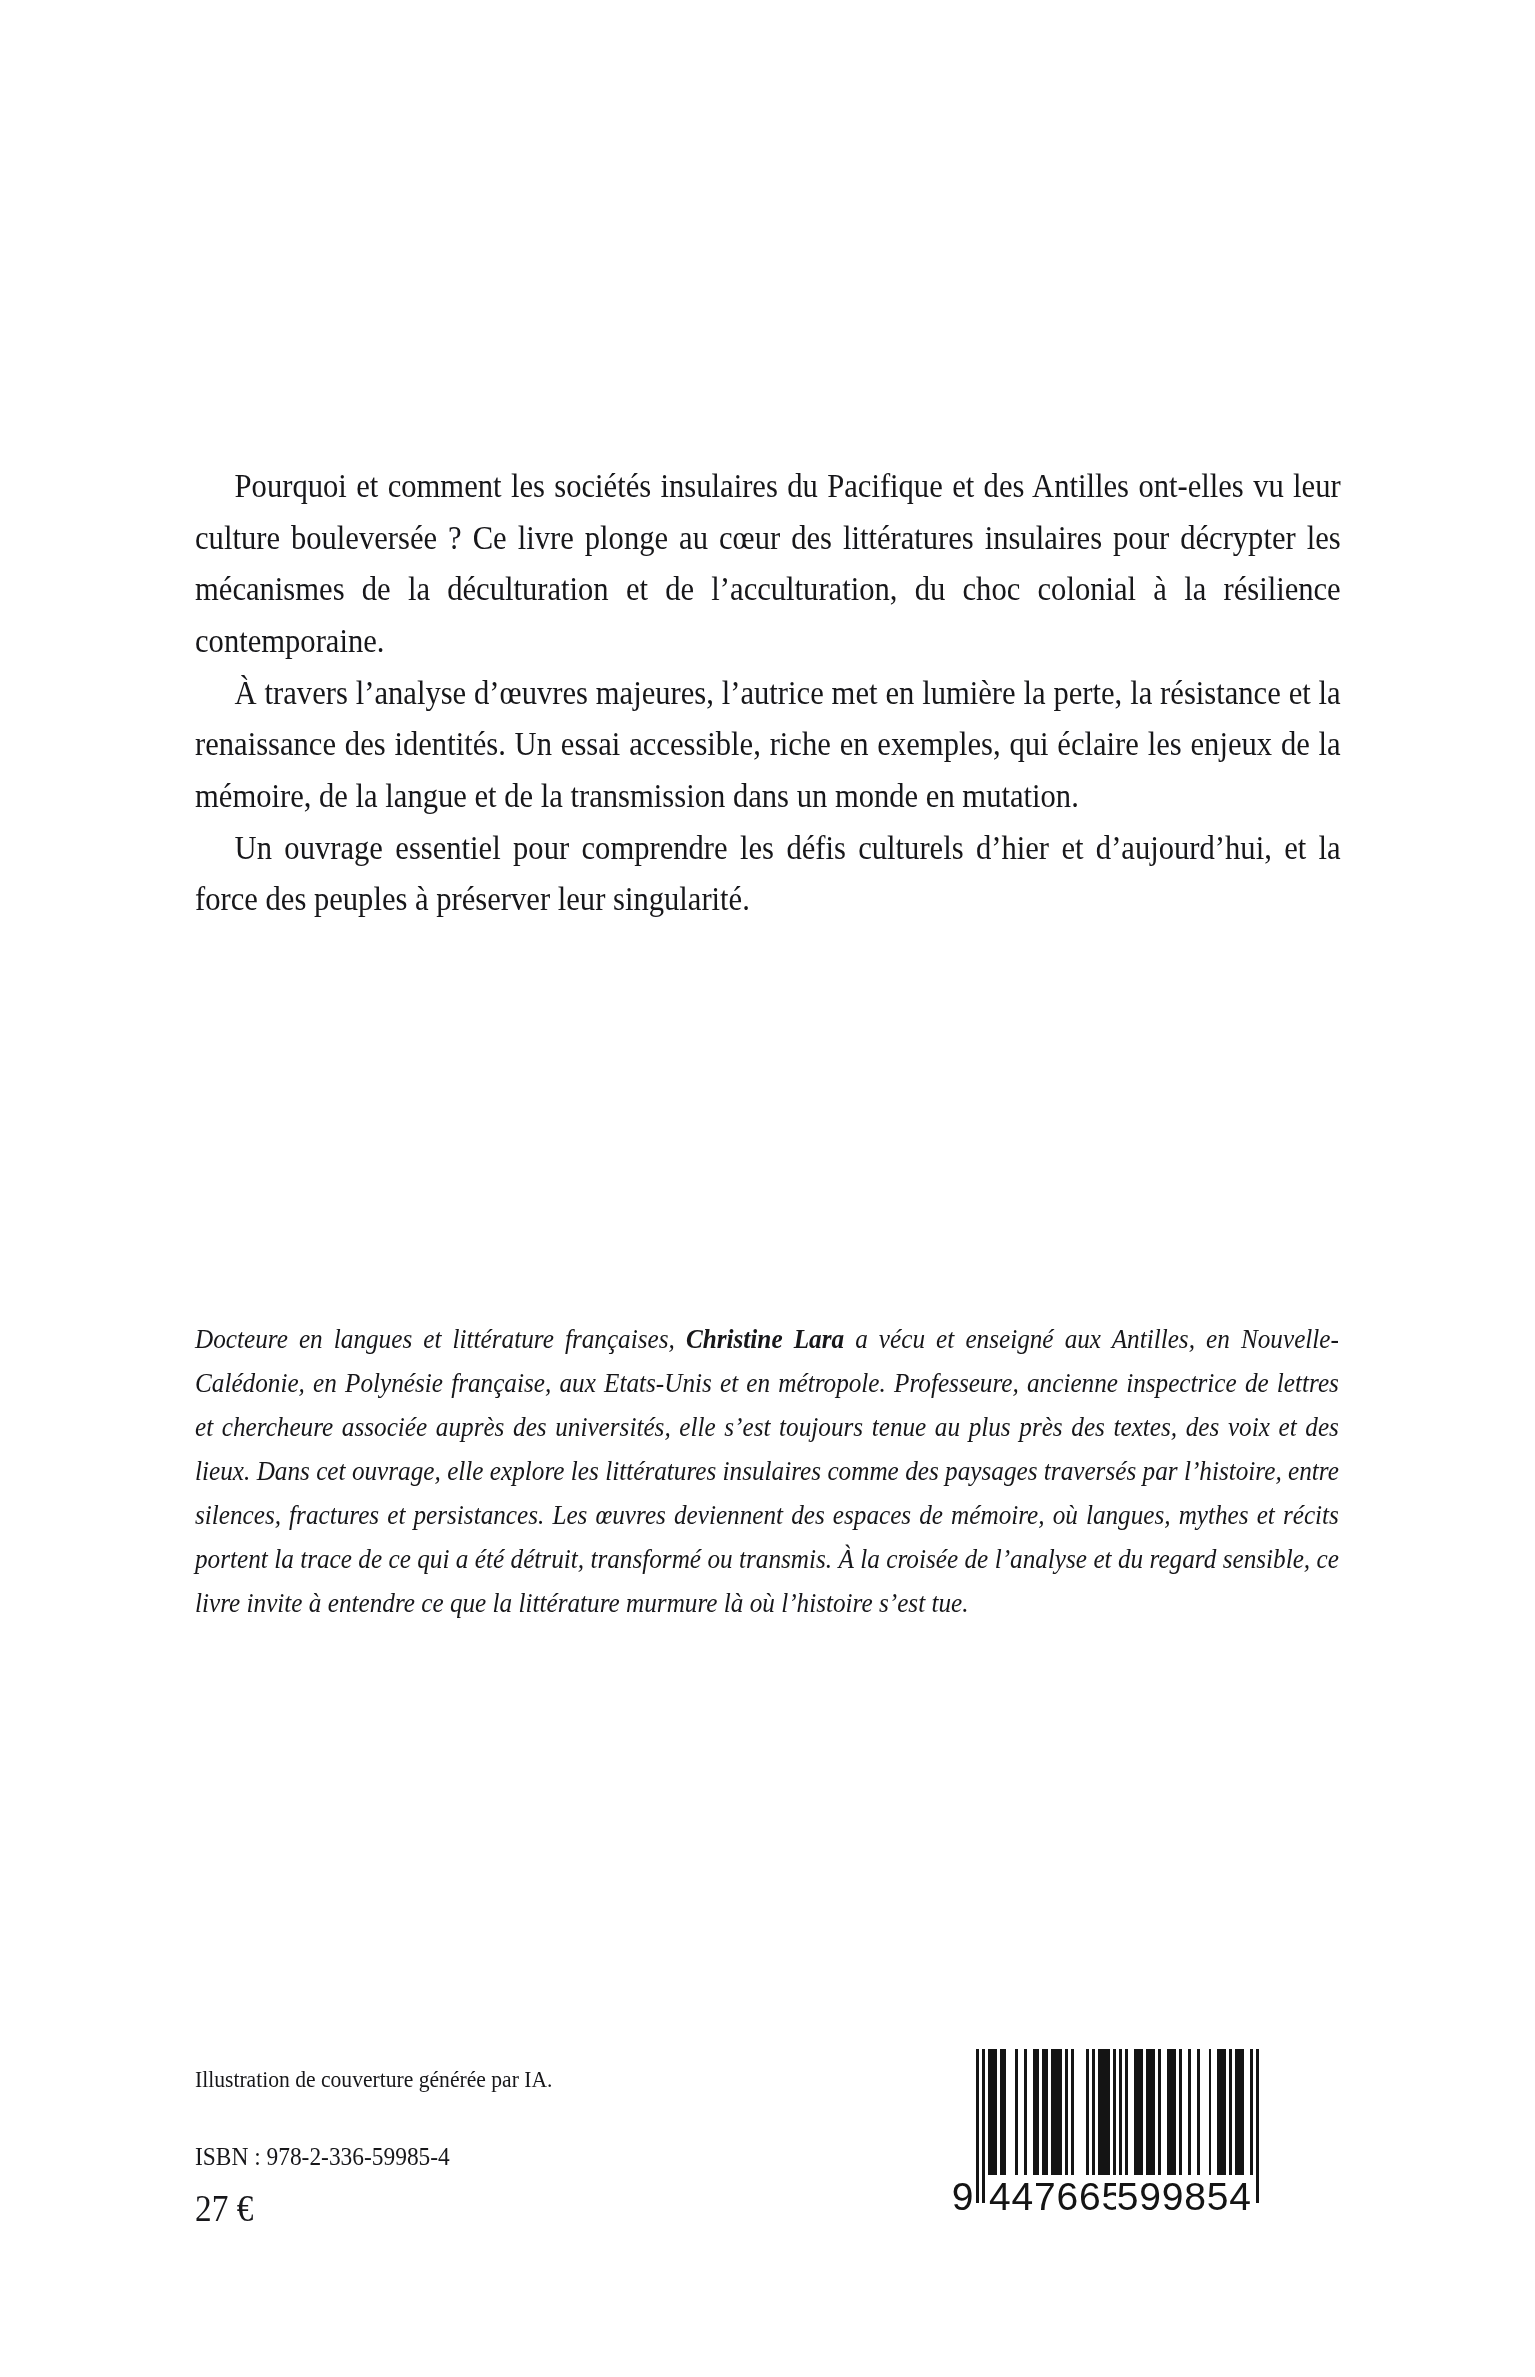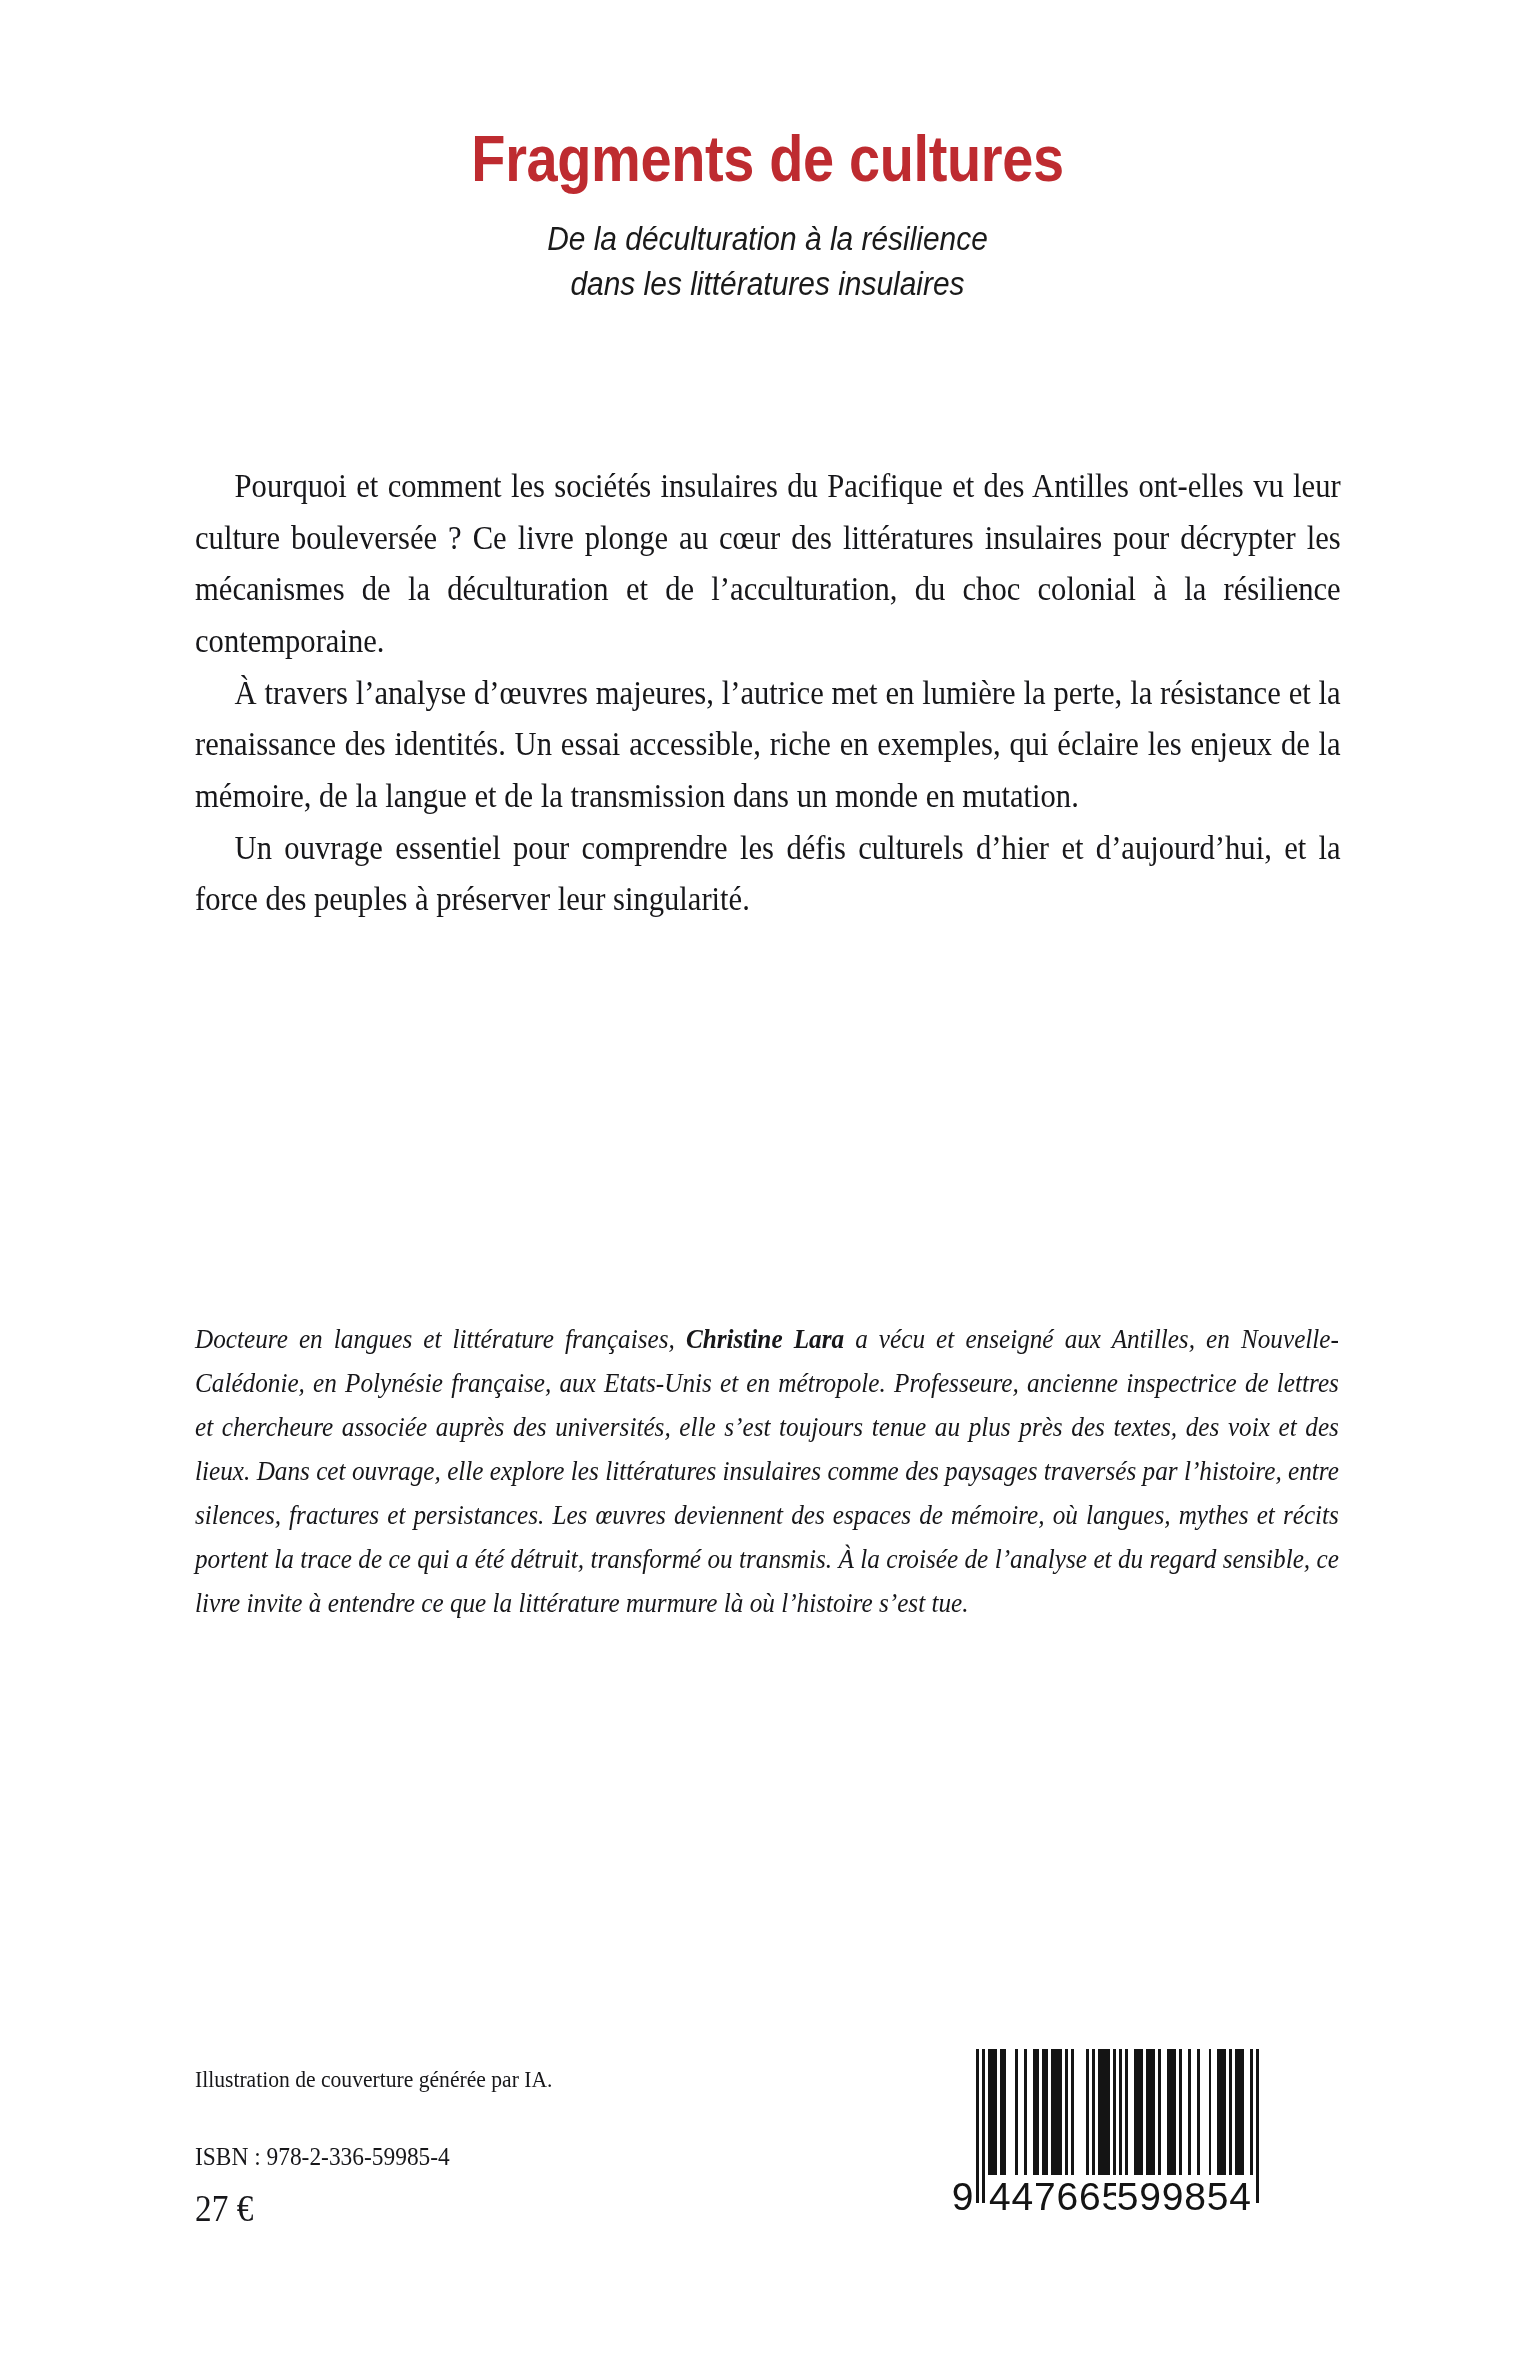--- a/index.html
+++ b/index.html
@@ -155,27 +155,20 @@
     top: 0;
     background: #ffffff;
     padding: 0 0.8px;
   }
 </style>
 </head>
 <body>
 
 <div class="page">
 
-  <div class="title-block">
-    <div class="book-title">Fragments de cultures</div>
-    <div class="book-subtitle">
-      <span class="sub-line">De la déculturation à la résilience</span>
-      <span class="sub-line">dans les littératures insulaires</span>
-    </div>
-  </div>
 
   <div class="blurb">
     <p>Pourquoi et comment les sociétés insulaires du Pacifique et des Antilles ont-elles vu leur culture bouleversée ? Ce livre plonge au cœur des littératures insulaires pour décrypter les mécanismes de la déculturation et de l’acculturation, du choc colonial à la résilience contemporaine.</p>
     <p>À travers l’analyse d’œuvres majeures, l’autrice met en lumière la perte, la résistance et la renaissance des identités. Un essai accessible, riche en exemples, qui éclaire les enjeux de la mémoire, de la langue et de la transmission dans un monde en mutation.</p>
     <p>Un ouvrage essentiel pour comprendre les défis culturels d’hier et d’aujourd’hui, et la force des peuples à préserver leur singularité.</p>
   </div>
 
   <div class="bio">
     <p><span>Docteure en langues et littérature françaises, </span><span class="author-name">Christine Lara</span><span> a vécu et enseigné aux Antilles, en Nouvelle-Calédonie, en Polynésie française, aux Etats-Unis et en métropole. Professeure, ancienne inspectrice de lettres et chercheure associée auprès des universités, elle s’est toujours tenue au plus près des textes, des voix et des lieux. Dans cet ouvrage, elle explore les littératures insulaires comme des paysages traversés par l’histoire, entre silences, fractures et persistances. Les œuvres deviennent des espaces de mémoire, où langues, mythes et récits portent la trace de ce qui a été détruit, transformé ou transmis. À la croisée de l’analyse et du regard sensible, ce livre invite à entendre ce que la littérature murmure là où l’histoire s’est tue.</span></p>
   </div>

